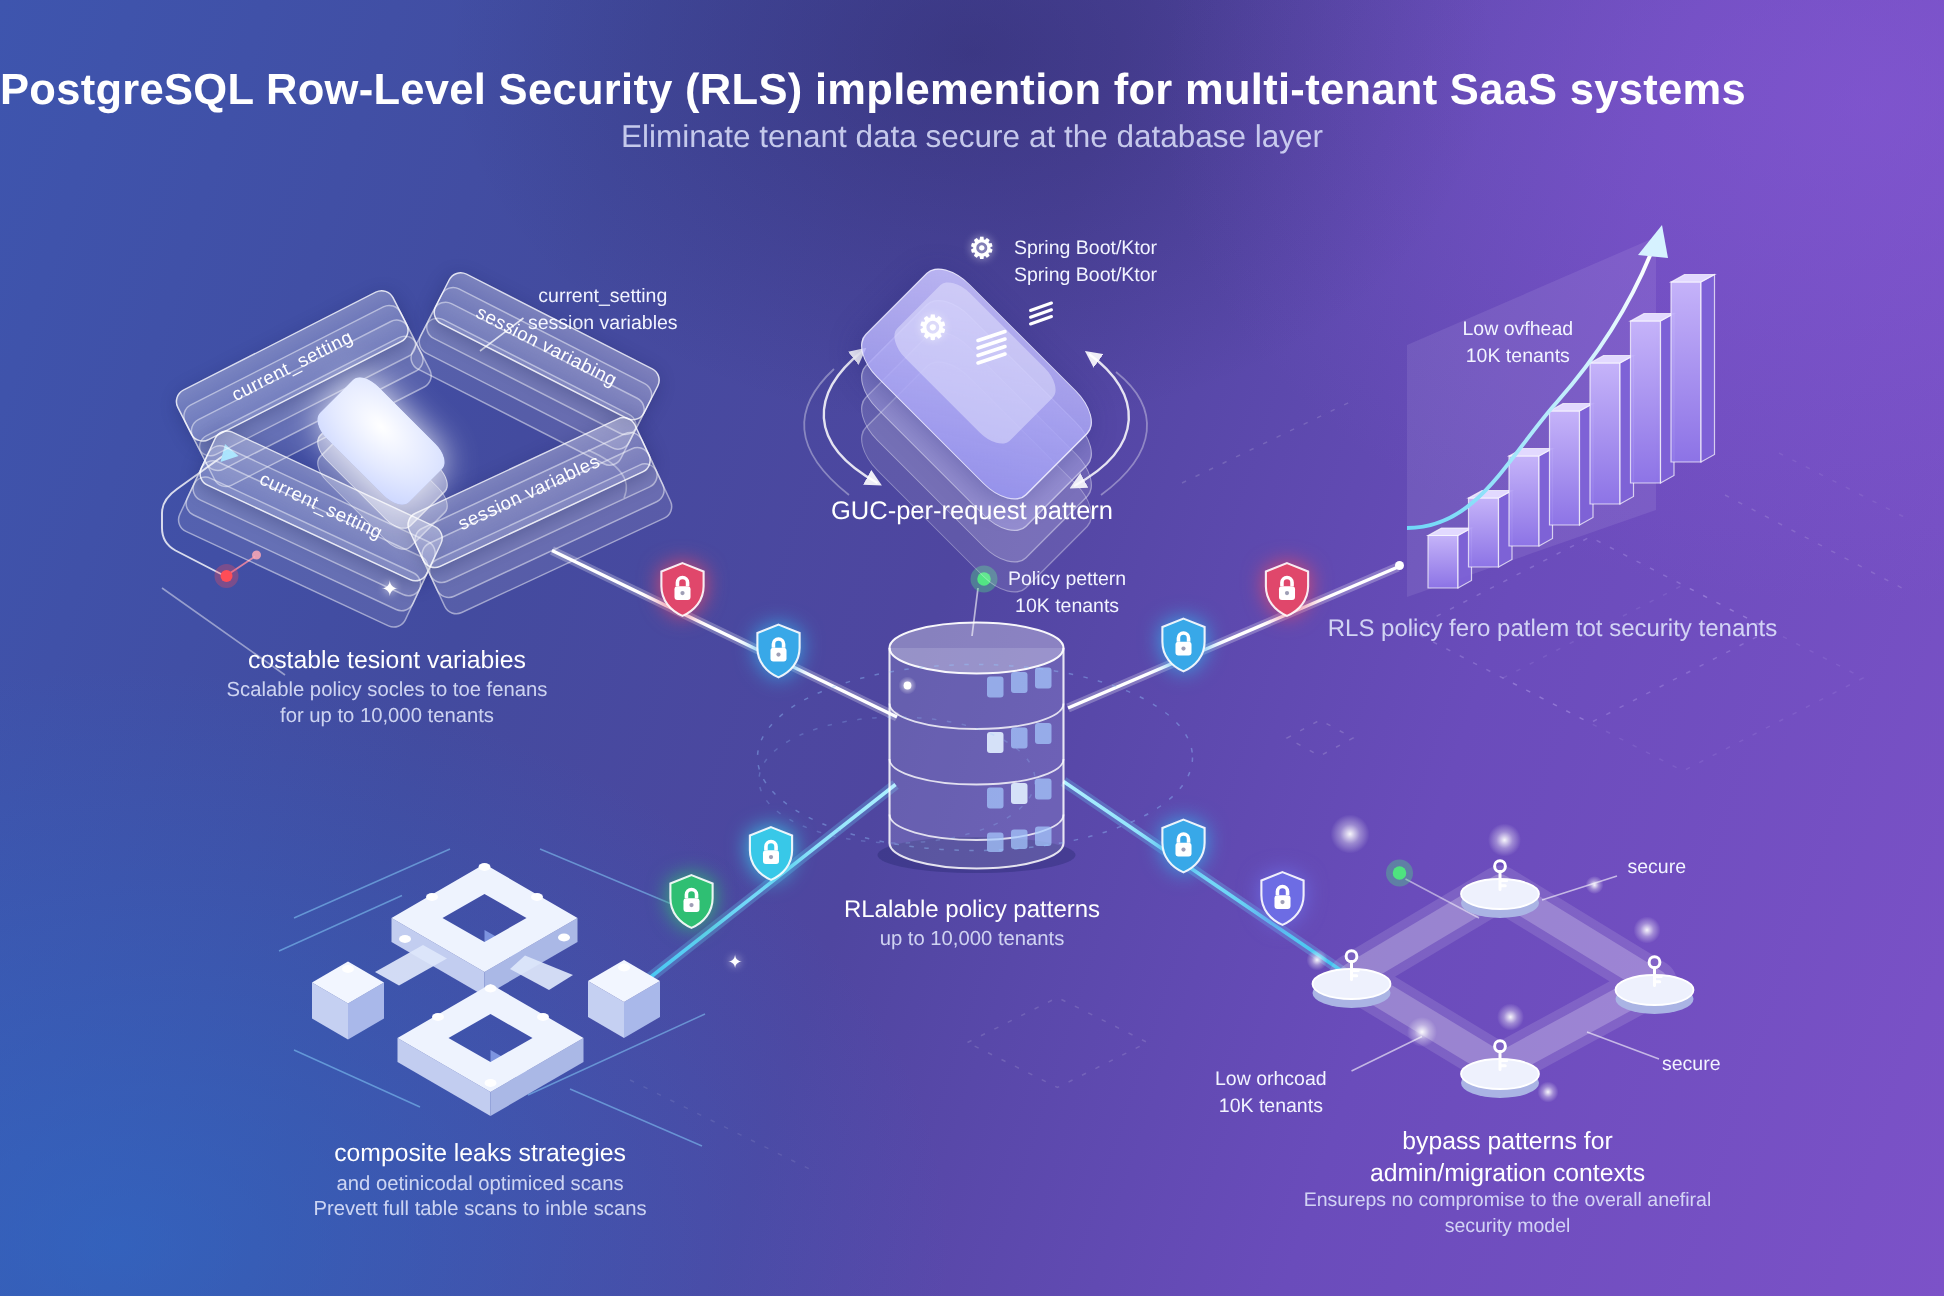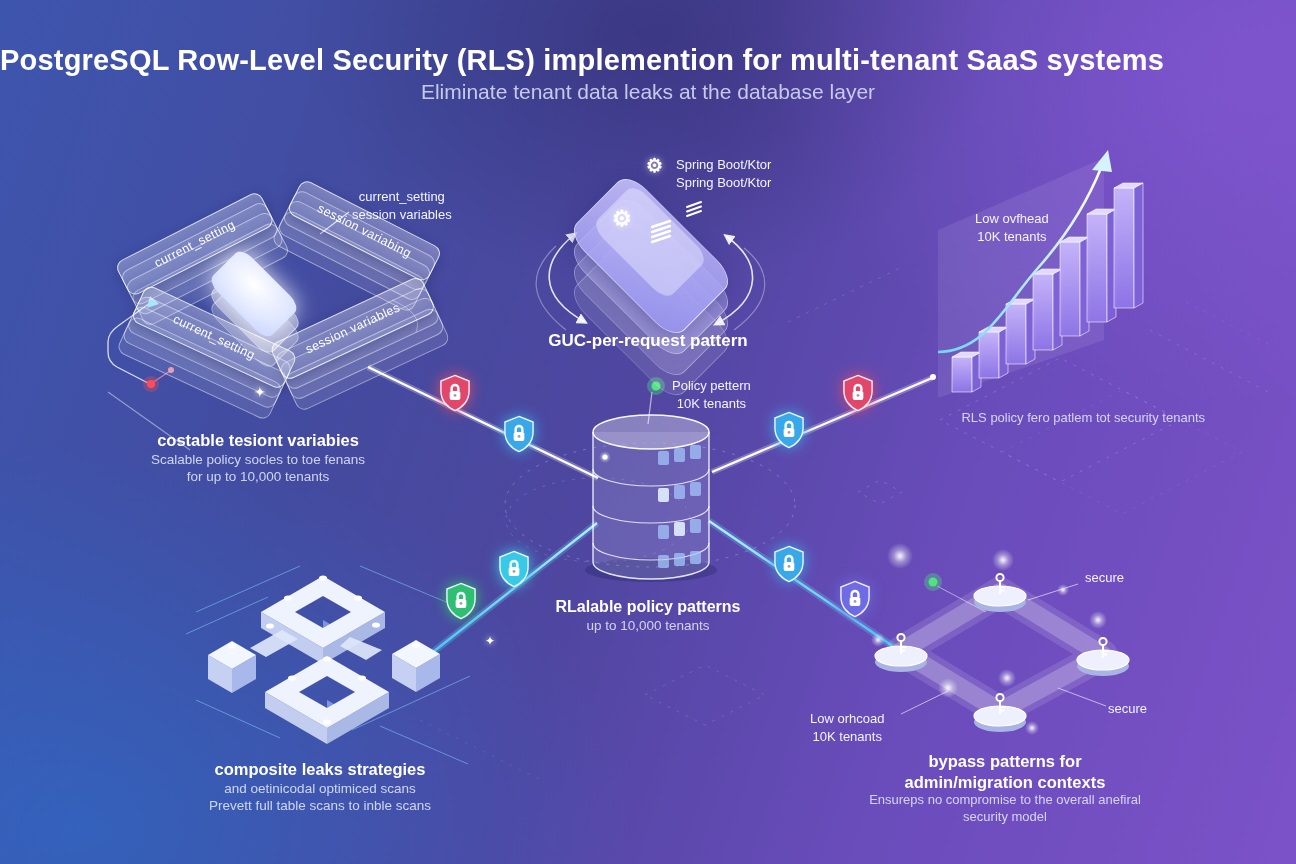--- a/index.html
+++ b/index.html
@@ -15,21 +15,21 @@
       radial-gradient(760px 540px at 96% 8%, rgba(148,94,226,0.40), transparent 62%),
       radial-gradient(500px 360px at 50% 4%, rgba(30,26,80,0.35), transparent 70%);
   }
   .abs{position:absolute;}
   .z2{z-index:2;}
   svg.overlay{position:absolute;left:0;top:0;z-index:1;}
   
   .h-title{font-size:29px;font-weight:bold;color:#fff;letter-spacing:.2px;text-align:center;width:100%;}
   .h-sub{font-size:21px;color:rgba(216,221,248,0.88);text-align:center;width:100%;}
   .cap{text-align:center;color:#fff;}
-  .cap .hd{font-size:16.5px;font-weight:bold;line-height:1.25;}
+  .cap .hd{font-size:16.5px;font-weight:normal;line-height:1.25;}
   .cap .ln{font-size:13.5px;color:rgba(224,230,252,0.88);line-height:1.3;}
   .ann{font-size:13px;color:#f2f4ff;line-height:1.35;text-align:center;}
   
   .stack{position:absolute;z-index:2;}
   .slab{position:absolute;left:0;border-radius:9px;border:1.5px solid rgba(255,255,255,0.78);
     background:linear-gradient(180deg,rgba(255,255,255,0.30),rgba(208,219,250,0.13));
     box-shadow:0 3px 12px rgba(18,26,80,0.28);
     display:flex;align-items:center;justify-content:center;
     color:#fff;font-size:12.5px;letter-spacing:.4px;white-space:nowrap;}
   .slab.ghost{border-color:rgba(255,255,255,0.45);background:rgba(255,255,255,0.10);box-shadow:none;}
@@ -264,21 +264,21 @@
       </g>
       <path d="M1078 584 L1028 600" stroke="rgba(255,255,255,0.6)" stroke-width="1"></path>
       <path d="M1106 706 L1058 688" stroke="rgba(255,255,255,0.6)" stroke-width="1"></path>
       <path d="M901 714 L948 691" stroke="rgba(255,255,255,0.6)" stroke-width="1"></path>
     </g>
   </svg>
 
   <div class="abs z2" style="top:44px;left:0;">
     <div class="h-title">PostgreSQL Row-Level Security (RLS) implemention for multi-tenant SaaS systems</div>
   </div>
-  <div class="abs z2 h-sub" style="top:80px;left:0;">Eliminate tenant data leaks at the database layer</div>
+  <div class="abs z2 h-sub" style="top:80px;left:0;">Eliminate tenant data secure at the database layer</div>
 
   <div class="abs z2 ann" style="left:352px;top:188px;">
     <div>current_setting</div>
     <div>session variables</div>
   </div>
 
   <div class="stack" style="left:128px;top:222px;width:160px;height:100px;transform:rotate(-27deg);">
     <div class="slab ghost" style="top:34px;width:160px;height:36px;"></div>
     <div class="slab ghost" style="top:22px;width:160px;height:36px;"></div>
     <div class="slab ghost" style="top:11px;width:160px;height:36px;"></div>
@@ -349,21 +349,21 @@
   <div class="abs z2 cap" style="left:498px;top:597px;width:300px;">
     <div class="hd" style="font-size:16px;">RLalable policy patterns</div>
     <div class="ln">up to 10,000 tenants</div>
   </div>
 
   <div class="abs z2 ann" style="left:975px;top:210px;">
     <div>Low ovfhead</div>
     <div>10K tenants</div>
   </div>
   <div class="abs z2 cap" style="left:865px;top:410px;width:340px;">
-    <div class="ln" style="font-size:13px;text-align:right;">RLS policy fero patlem tot security tenants</div>
+    <div class="ln" style="font-size:16px;">RLS policy fero patlem tot security tenants</div>
   </div>
 
   <div class="abs z2 cap" style="left:170px;top:759px;width:300px;">
     <div class="hd">composite leaks strategies</div>
     <div class="ln">and oetinicodal optimiced scans</div>
     <div class="ln">Prevett full table scans to inble scans</div>
   </div>
 
   <div class="abs z2 ann" style="left:1085px;top:569px;">secure</div>
   <div class="abs z2 ann" style="left:1108px;top:700px;">secure</div>

